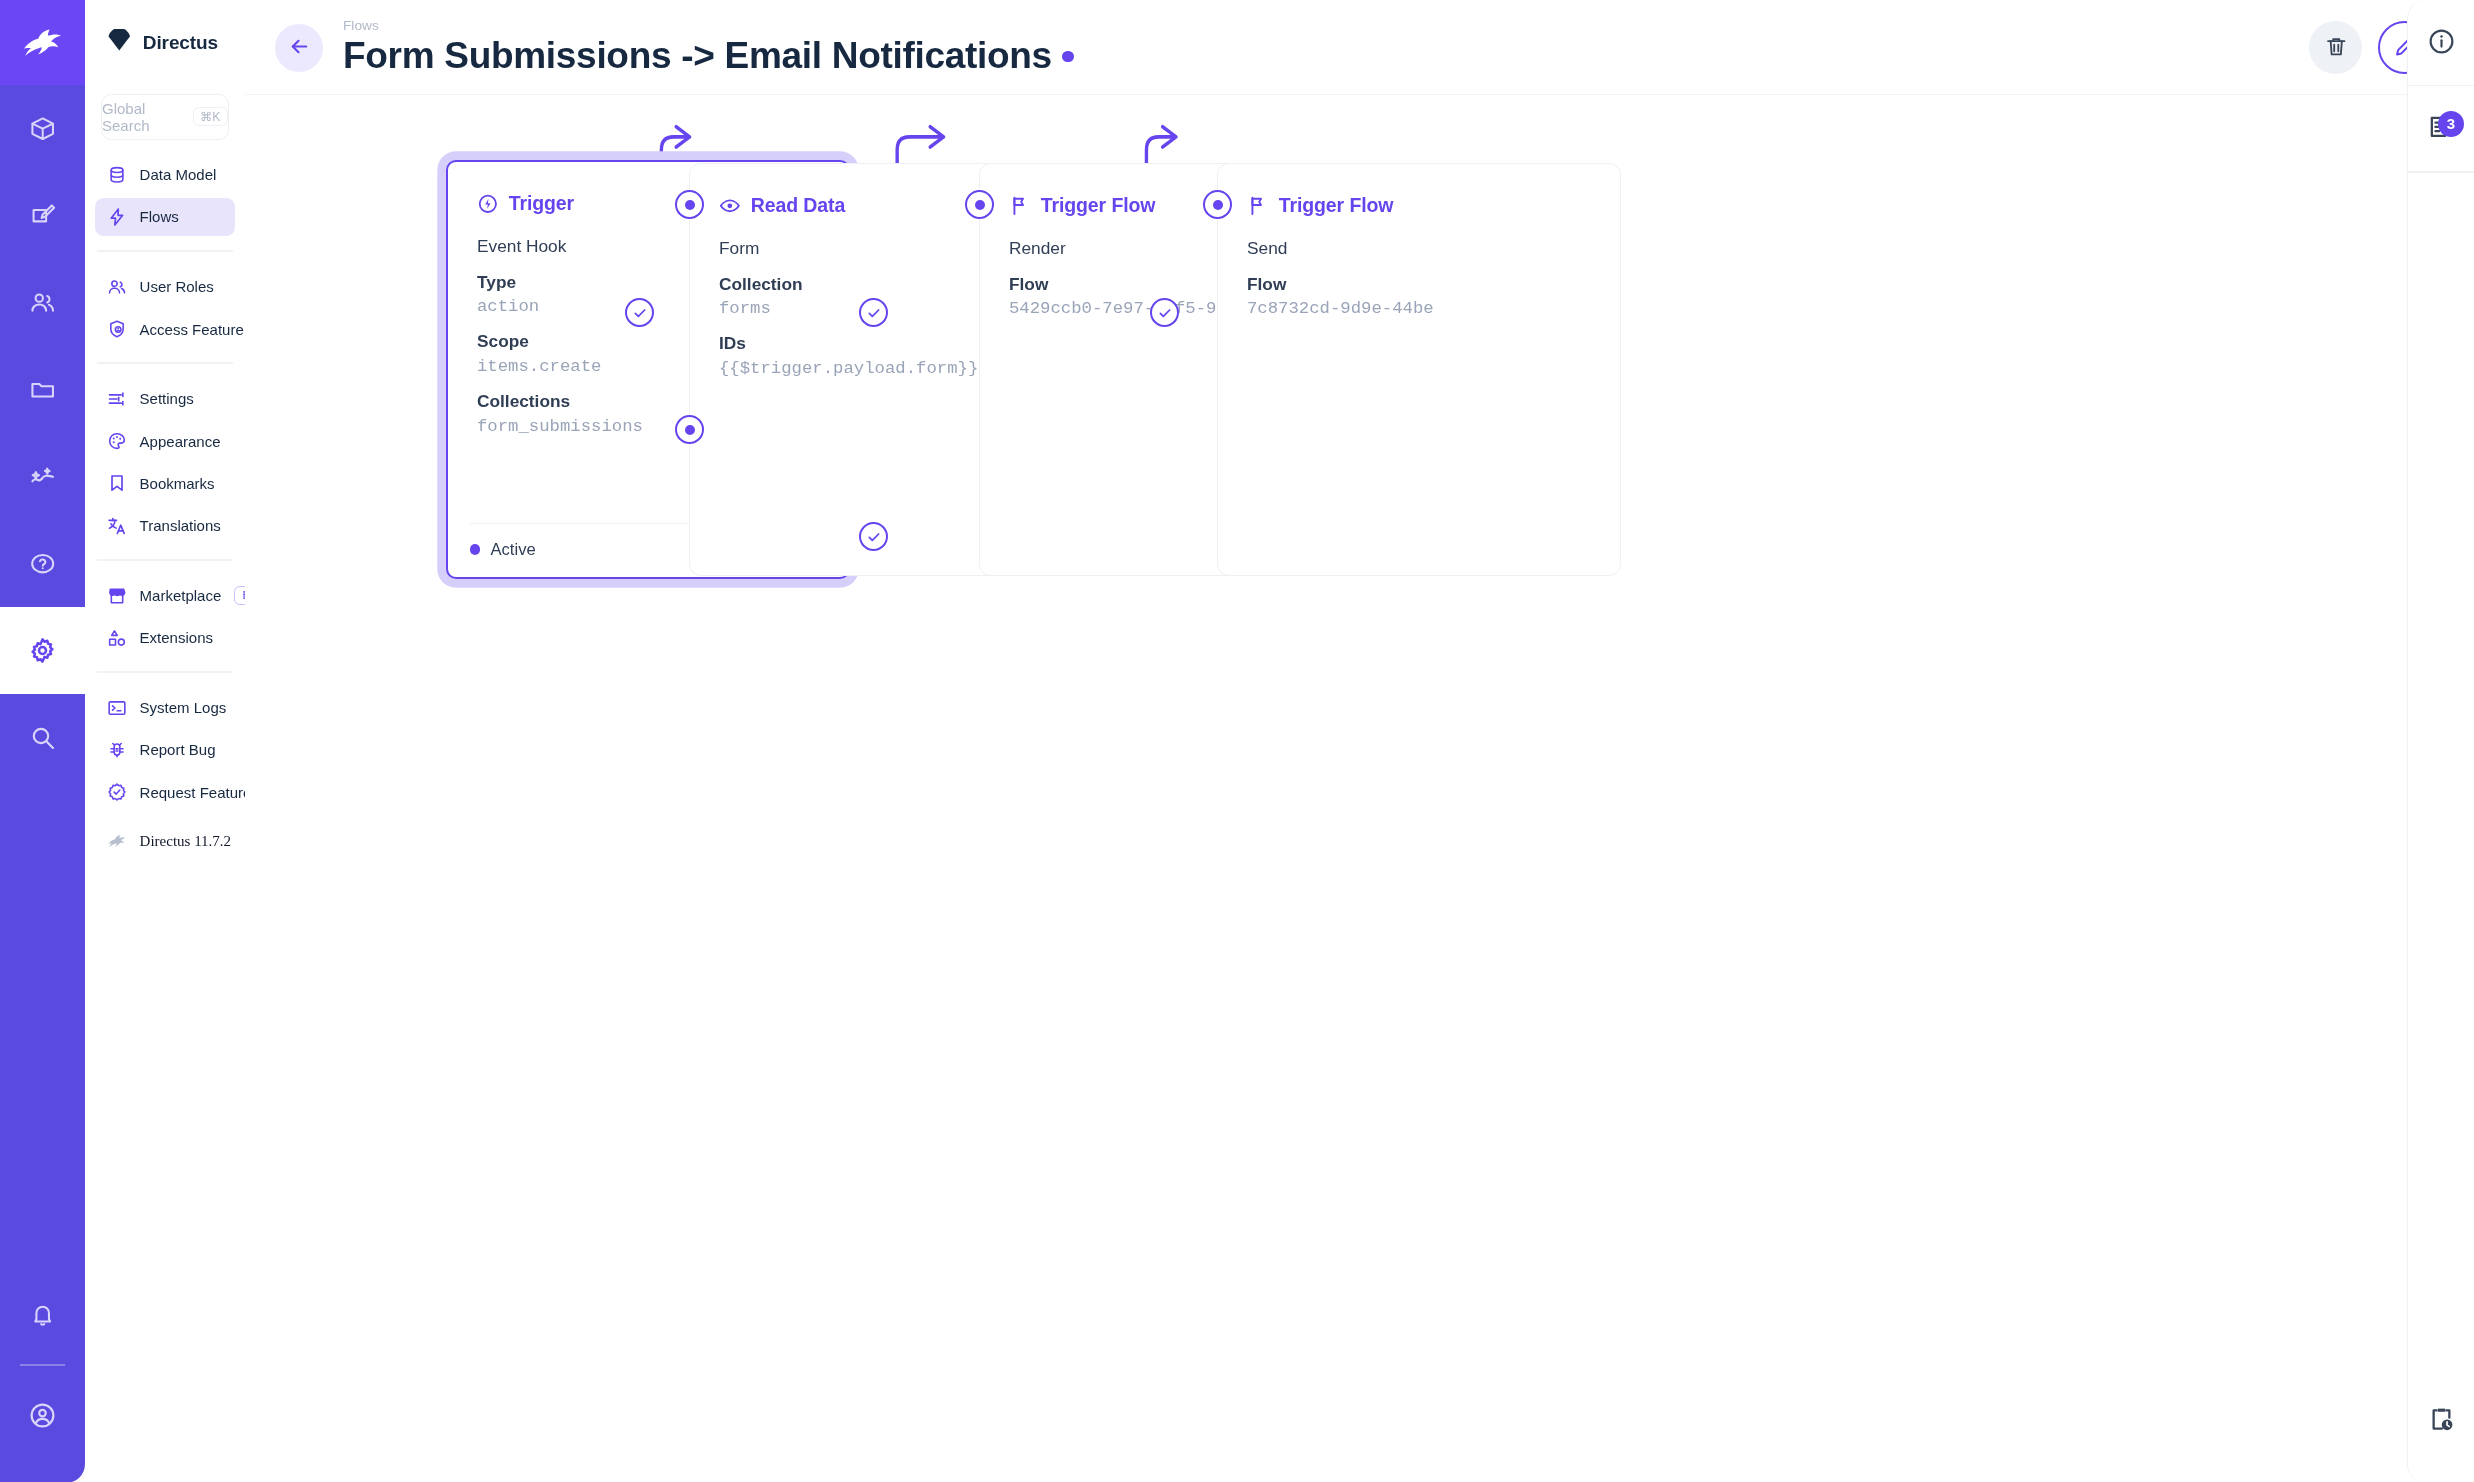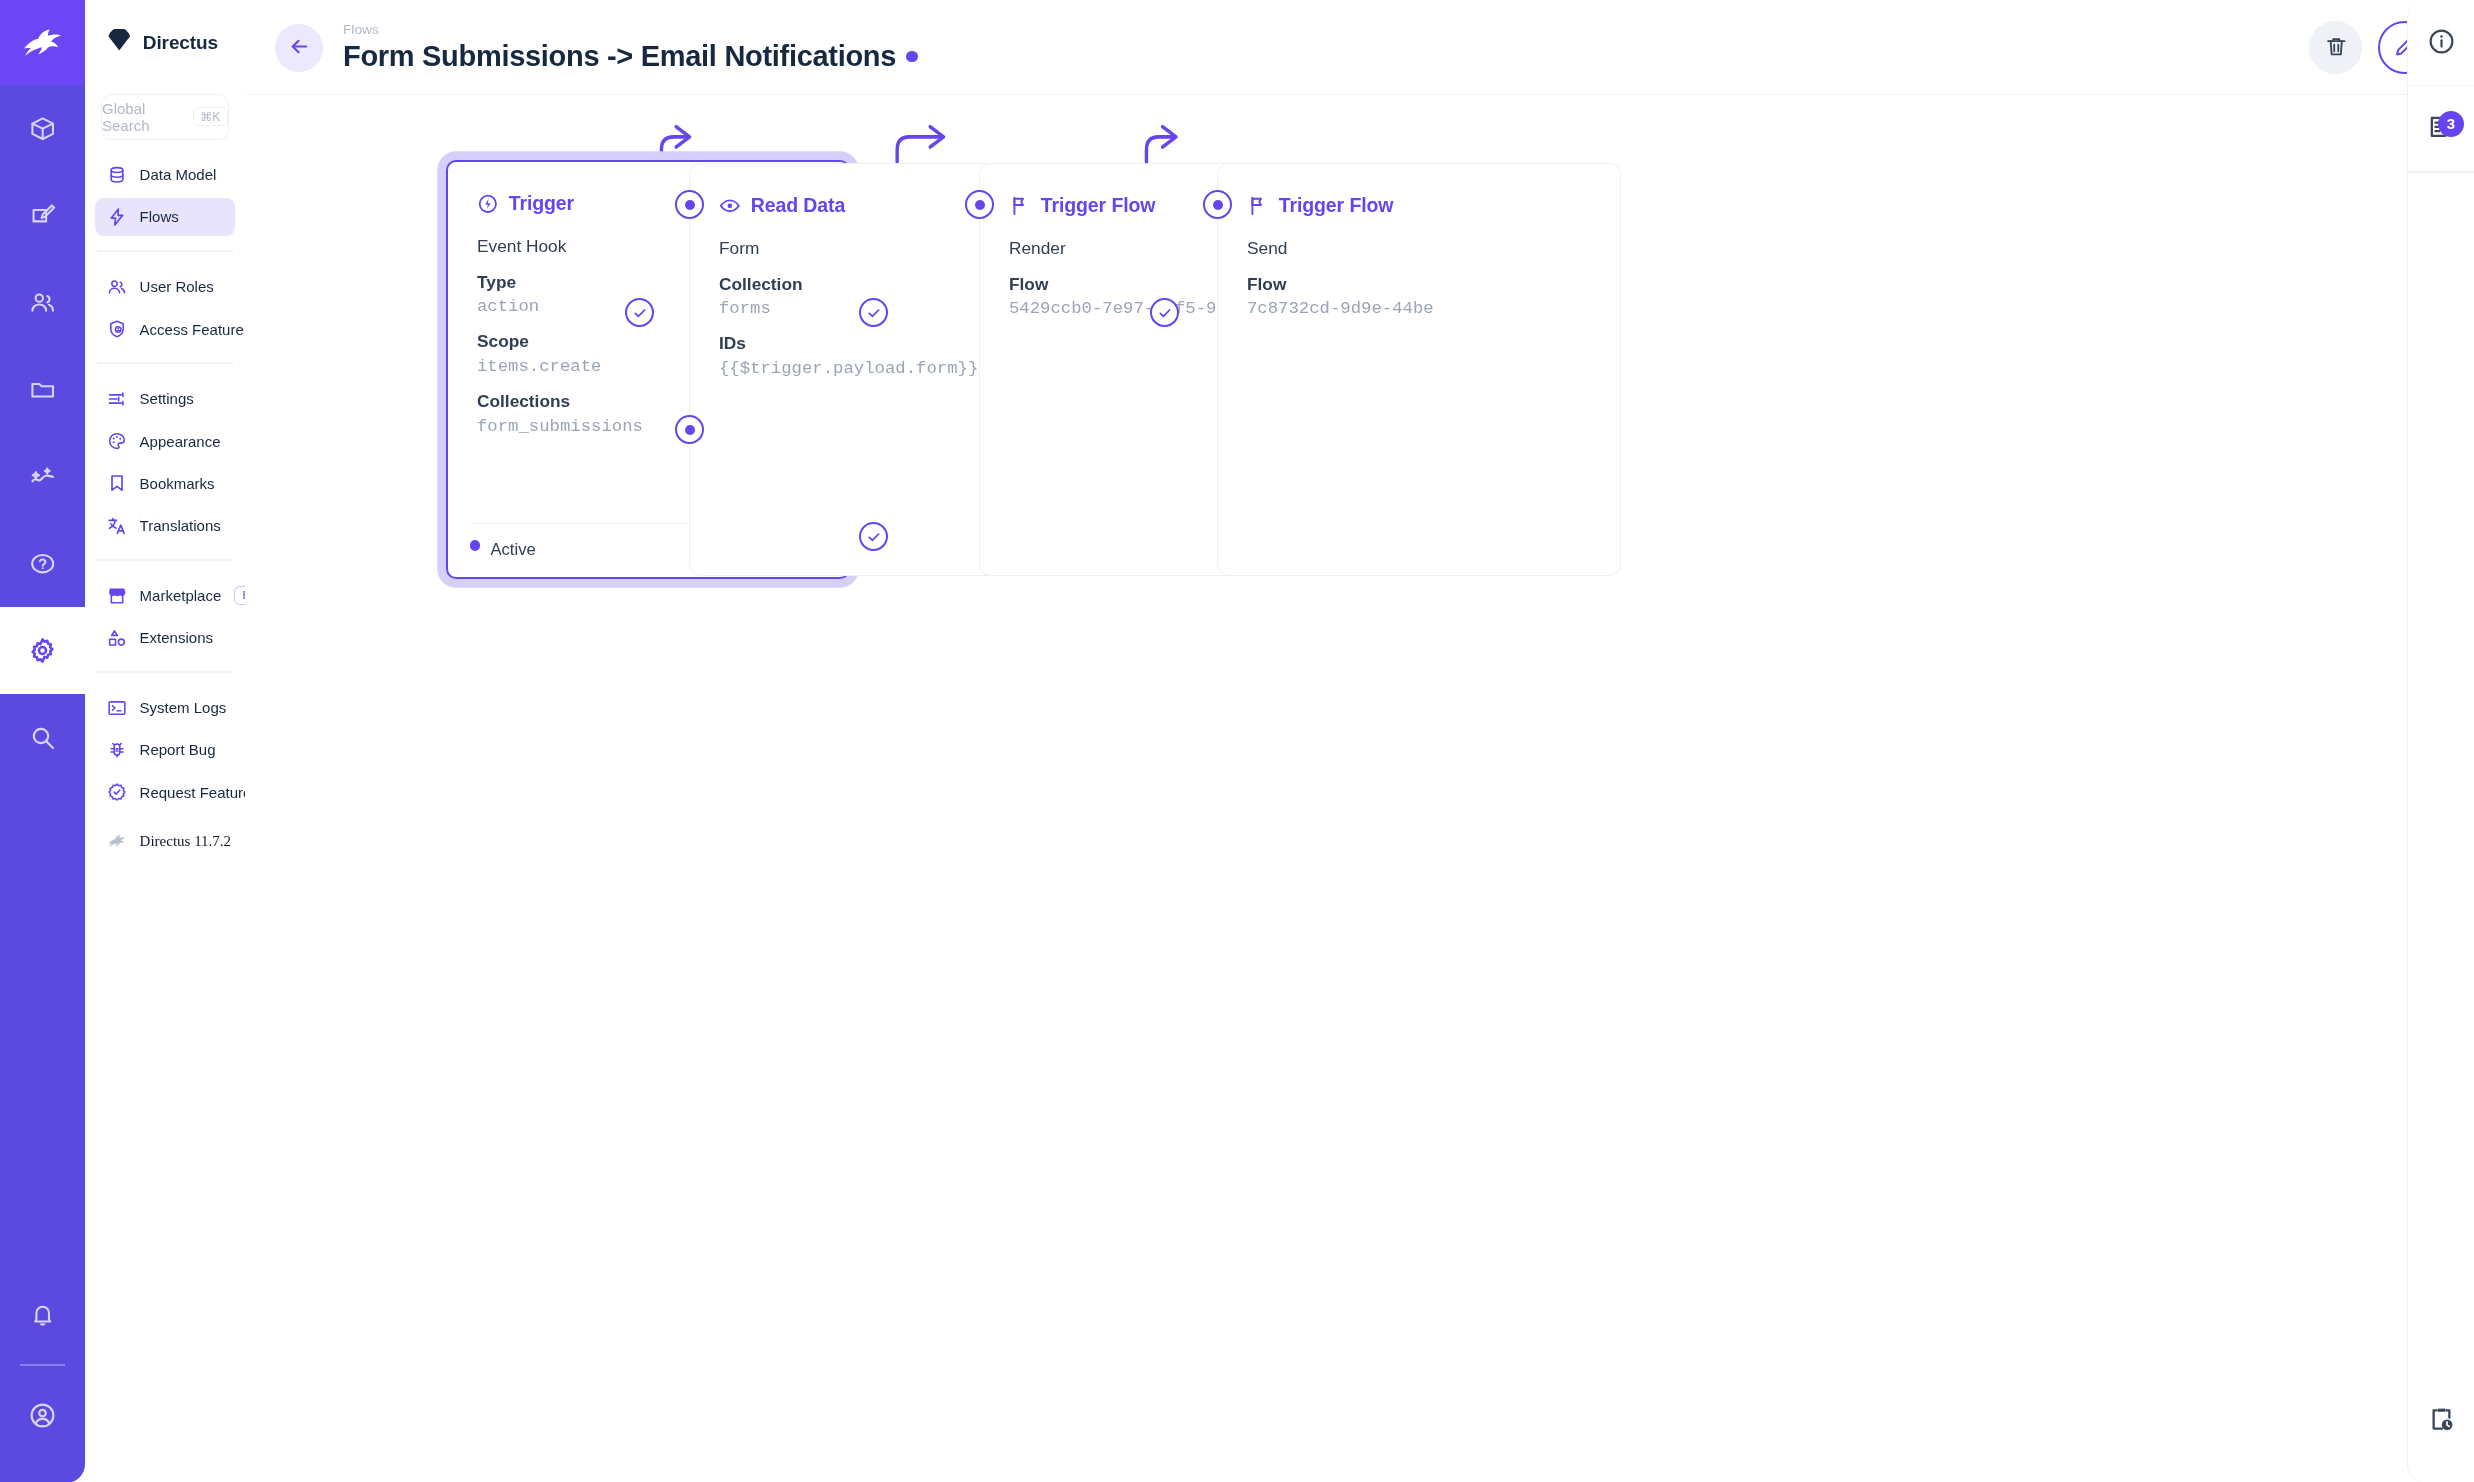--- a/index.html
+++ b/index.html
@@ -82,21 +82,21 @@
     background: #fff;
   }
   .back-btn {
     width: 48px; height: 48px; border-radius: 50%;
     background: #ece8fd; display:flex; align-items:center; justify-content:center;
     cursor: pointer; flex:0 0 48px;
   }
   .title-block { margin-left: 20px; }
   .crumb { font-size: 13.7px; color: #b1b9c9; line-height: 1.2; margin-bottom: 1.4px;}
   .title-row { display:flex; align-items:center; gap: 10px; }
-  .page-title { font-size: 29px; font-weight: 700; color:#172940; letter-spacing:-0.3px; white-space:nowrap;}
+  .page-title { font-size: 37px; font-weight: 700; color:#172940; letter-spacing:-0.3px; white-space:nowrap;}
   .dot-status { width: 11.6px; height: 11.6px; border-radius: 50%; background:#6644ee; }
   .top-actions { margin-left: auto; display: flex; align-items: center; gap: 16px; padding-right: 11.6px;}
   .circ-btn { width: 53px; height: 53px; border-radius:50%; display:flex; align-items:center; justify-content:center; cursor:pointer;}
   .circ-btn.grey { background: #eef1f5; }
   .circ-btn.outline { border: 2.2px solid #6644ee; background: #fff; }
   .topbar-rule { position:absolute; left:0; right:0; bottom:0; height:1.4px; background:#f3f4f7; }
 
   
   .canvas { position: absolute; left:0; top:95px; right:0; bottom:0; background:#fff; overflow:hidden;}
   svg.edges { position:absolute; left:0; top:0; width:100%; height:100%; pointer-events:none; }
@@ -119,21 +119,21 @@
     color: #6644ee; font-size: 19.5px; font-weight: 700; margin-bottom: 19px;
     letter-spacing:-0.1px;
   }
   .node-head .hico { width:21.7px; height:21.7px; display:flex; align-items:center; justify-content:center;}
   .f-name { font-size: 17.3px; color: #2f3e55; line-height: 1.5; }
   .f-key  { font-size: 17.3px; color: #2f3e55; font-weight: 700; line-height: 1.55; margin-top: 8.7px;}
   .f-val  { font-size: 17.3px; color: #9aa4b8; font-family: "Liberation Mono", monospace; line-height: 1.4; }
   .node-foot {
     position:absolute; left: 21.7px; right: 21.7px; bottom: 17.3px;
     border-top: 1.4px solid #f0f1f5; padding-top: 16px;
-    display:flex; gap: 10px;
+    display:flex; align-items:center; gap: 10px;
   }
   .node-foot .d { width: 10.8px; height:10.8px; border-radius:50%; background:#6644ee; }
   .node-foot .t { font-size: 16.6px; color:#2f3e55; }
 
   
   .handle {
     position: absolute; width: 29px; height: 29px; border-radius: 50%;
     background:#fff; border: 2.2px solid #6644ee;
     display:flex; align-items:center; justify-content:center; cursor:pointer; z-index: 5;
   }

